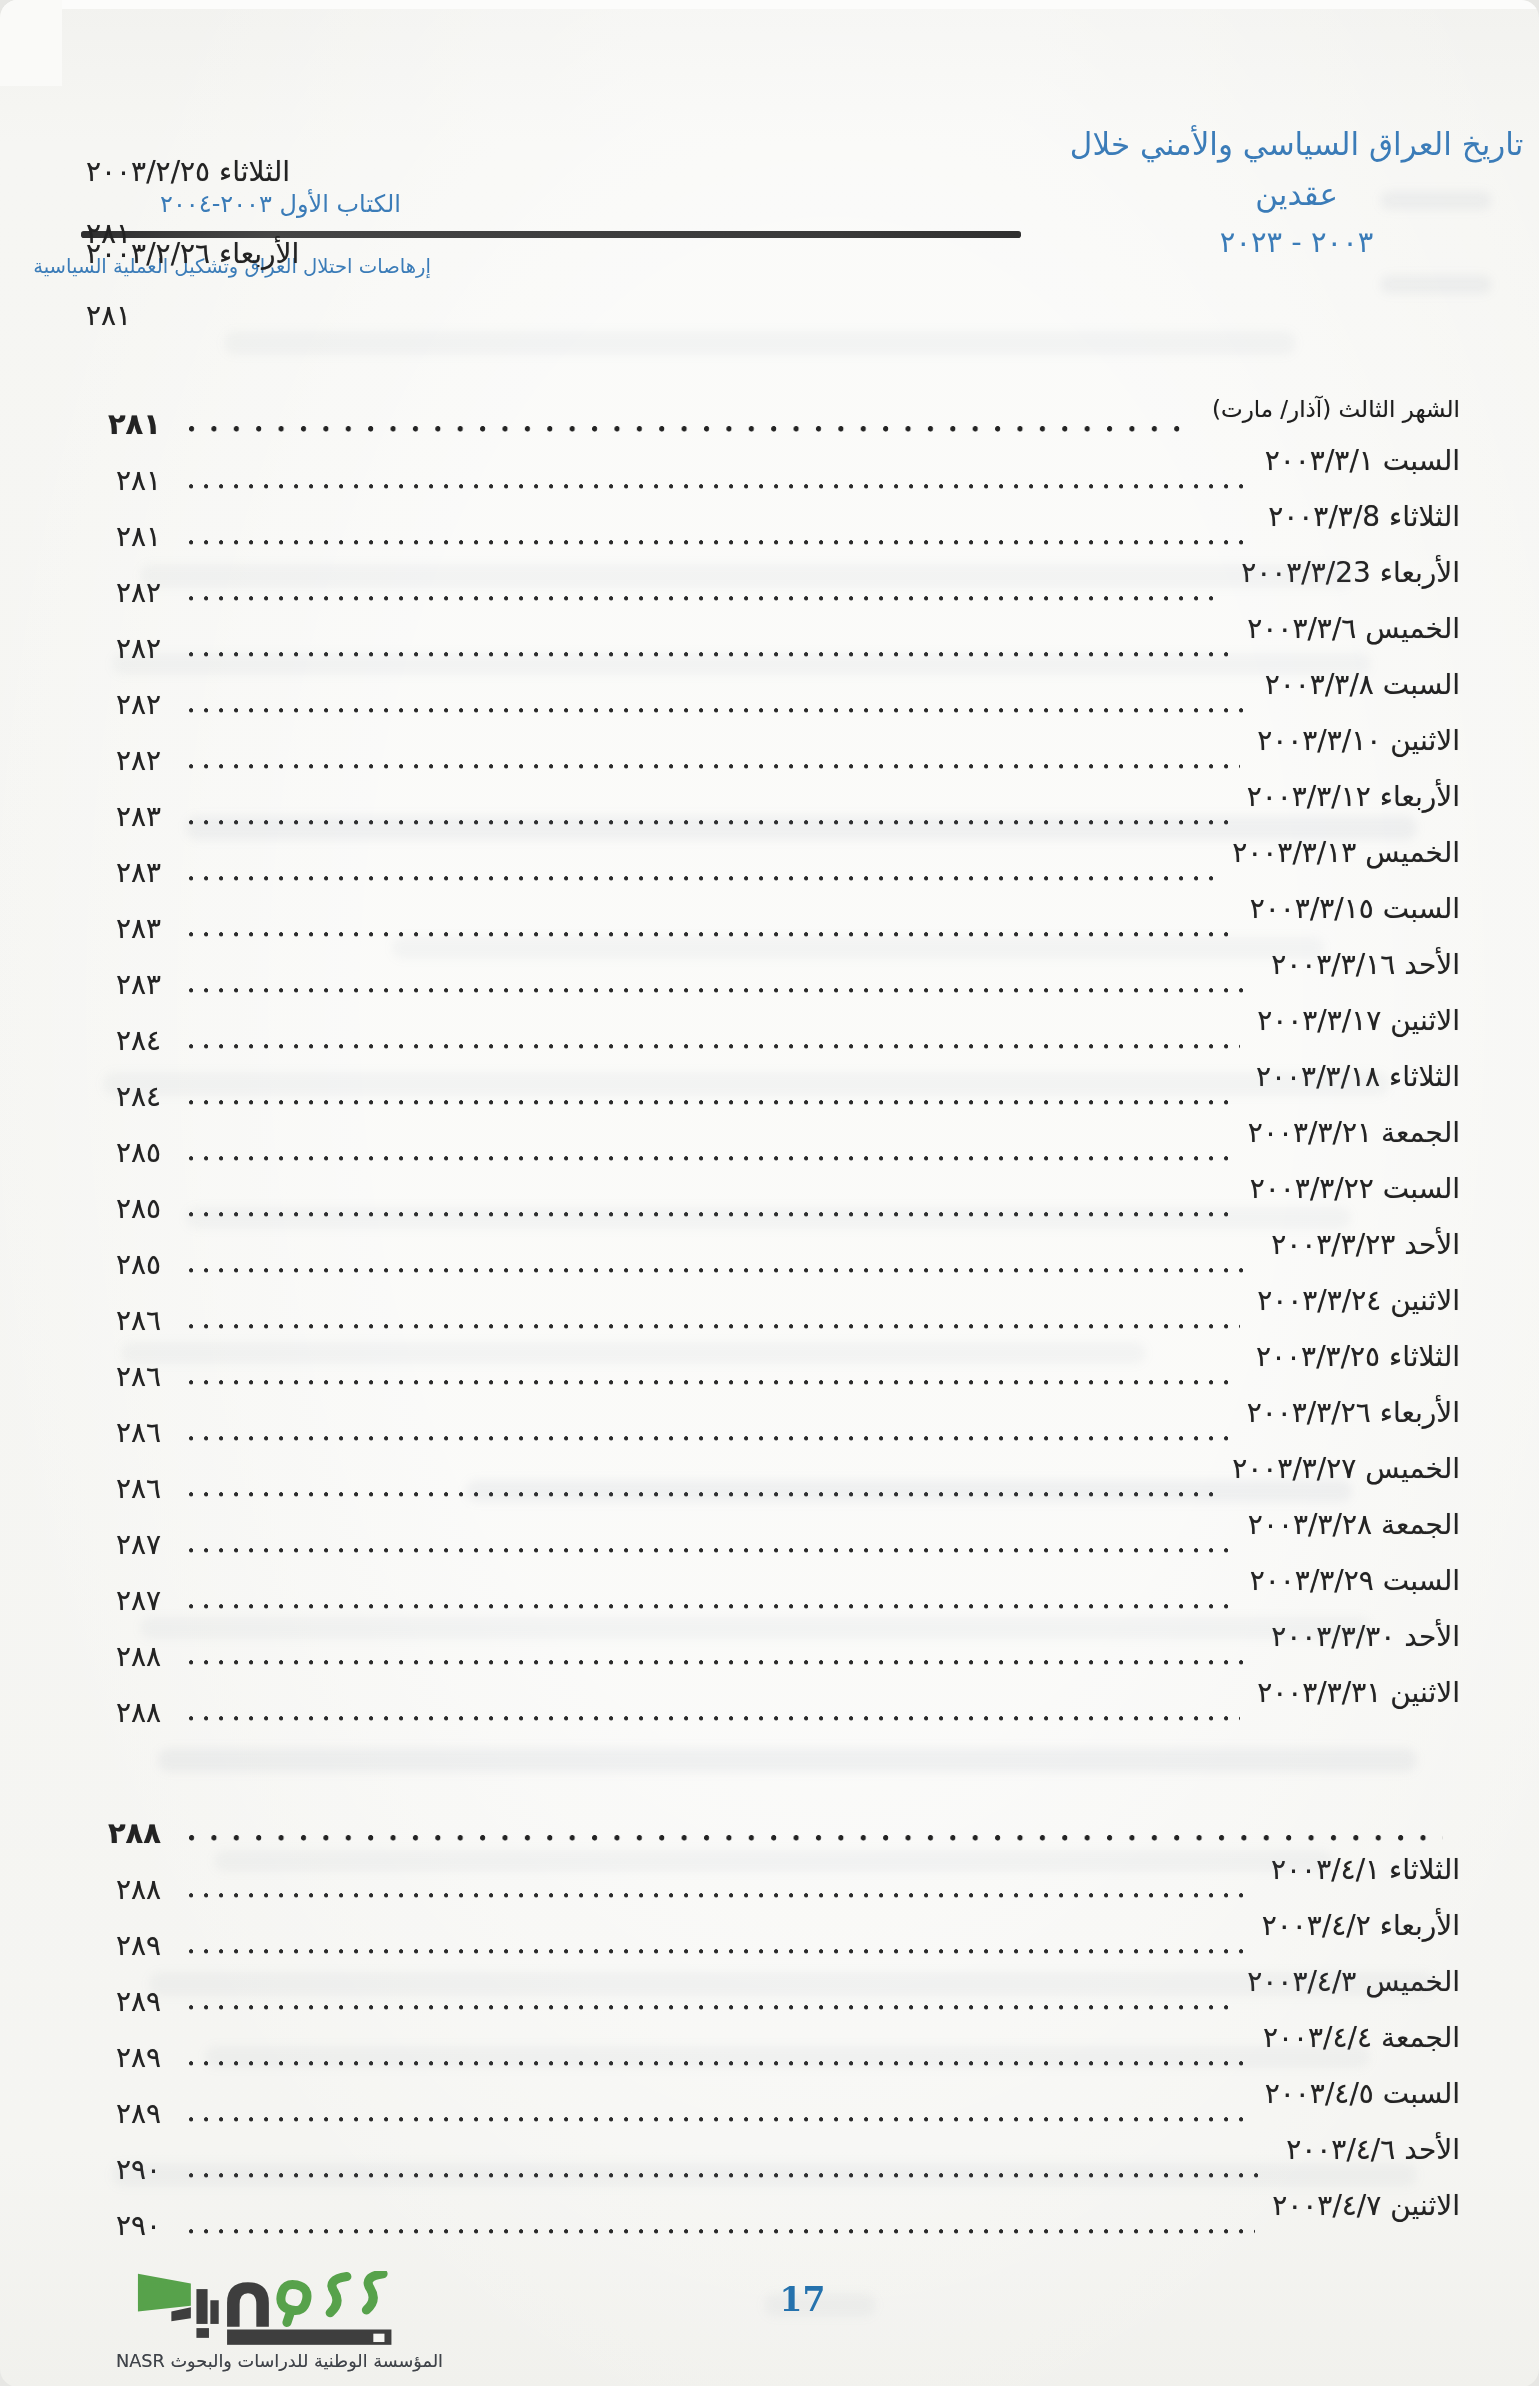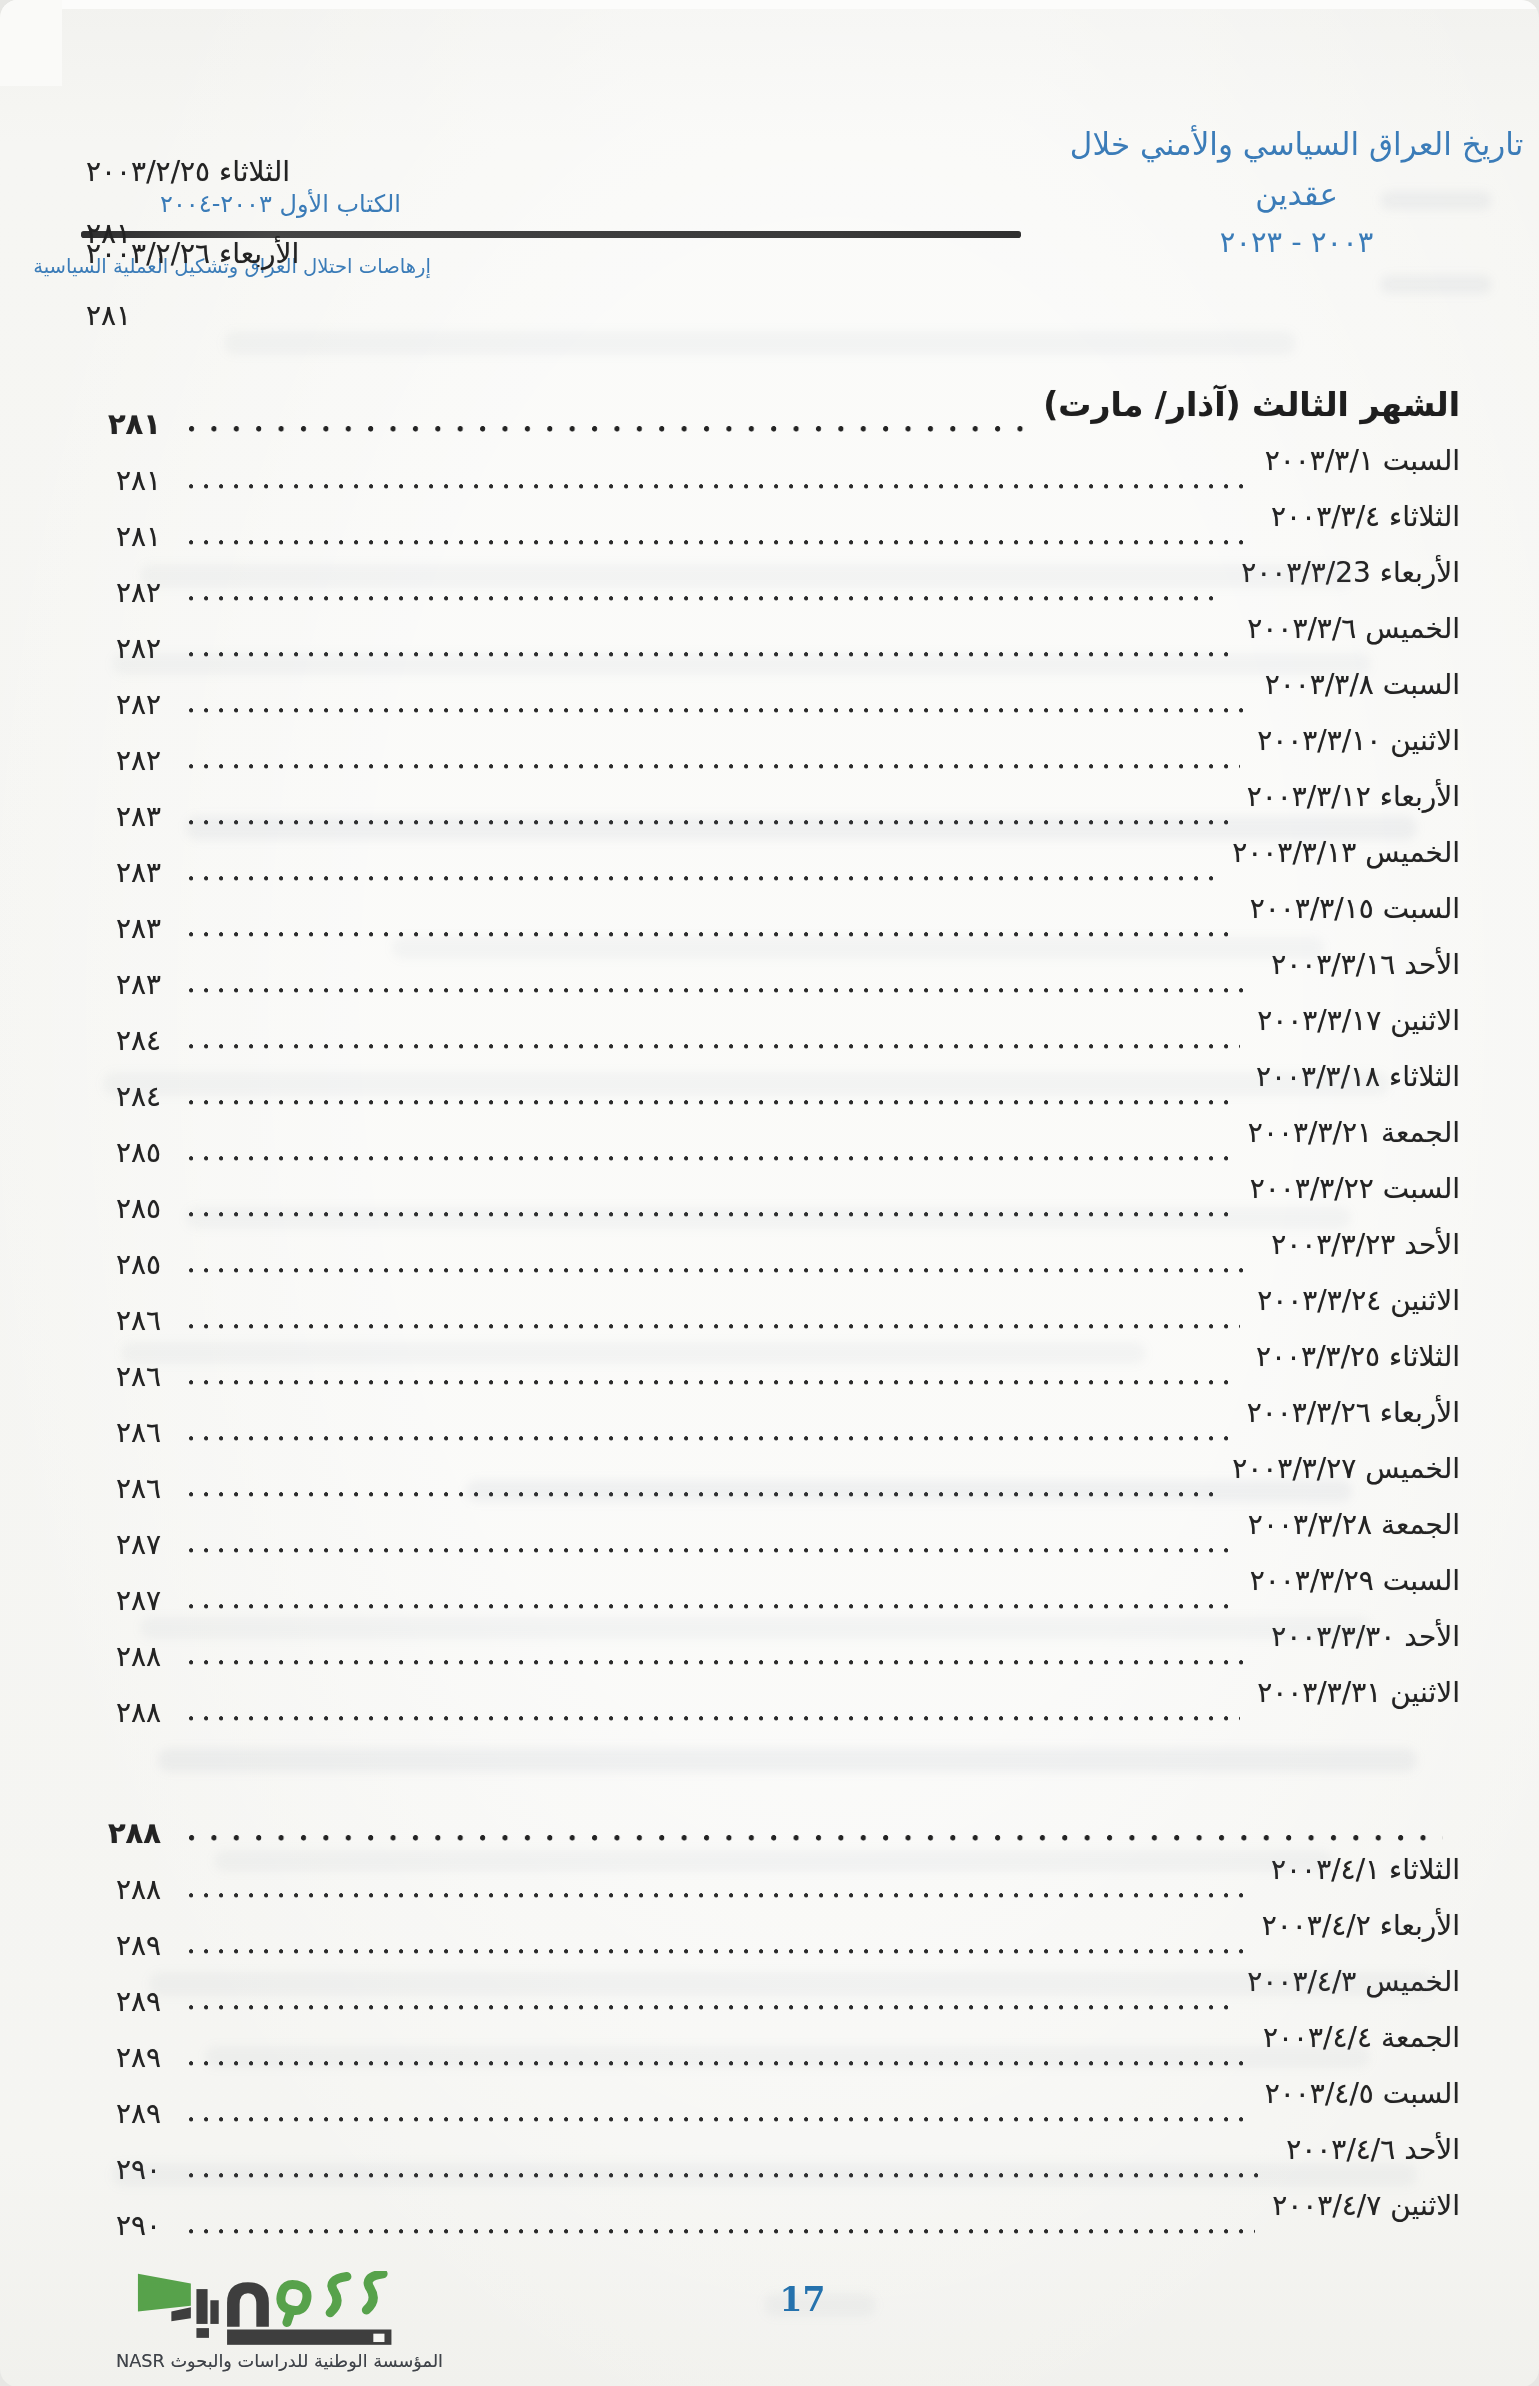--- a/index.html
+++ b/index.html
@@ -45,21 +45,21 @@
 
   
   .toc{position:absolute;top:0;right:0;left:0;padding:158px 79px 0 86px;}
   .toc-row{
     display:flex;align-items:flex-end;height:56px;
     text-shadow:0 0 0.7px rgba(35,35,35,.45);
   }
   .toc-row:nth-child(1),.toc-row:nth-child(2){height:82px;flex-direction:column;}
   .toc-row.section{height:93px;padding-top:28px;}
   .entry-label{flex:0 0 auto;font-size:28px;line-height:1;margin-bottom:24px;color:#232323;}
-  .section .entry-label{font-size:33px;font-weight:bold;margin-bottom:22.4px;color:#1e1e1e;}
+  .section .entry-label{font-size:23px;font-weight:normal;margin-bottom:22.4px;color:#1e1e1e;}
   .leader{
     flex:1 1 auto;height:4.7px;margin:0 17px 10.3px 28px;
     background-image:radial-gradient(circle at 2.1px 2.2px,#2b2b2b 1.8px,rgba(0,0,0,0) 2.3px);
     background-size:15px 4.7px;background-repeat:repeat-x;
   }
   .section .leader{
     background-image:radial-gradient(circle at 2.6px 2.6px,#242424 2.3px,rgba(0,0,0,0) 2.9px);
     background-size:22.4px 5.6px;height:5.6px;margin-bottom:11.2px;
   }
   .pnum{flex:0 0 75px;font-size:28px;line-height:1;margin-bottom:3.7px;text-align:right;color:#232323;}
@@ -109,21 +109,21 @@
         <span class="entry-label">الشهر الثالث (آذار/ مارت)</span>
         <span class="leader"></span>
         <span class="pnum">٢٨١</span>
       </div>
       <div class="toc-row">
         <span class="entry-label">السبت ٢٠٠٣/٣/١</span>
         <span class="leader"></span>
         <span class="pnum">٢٨١</span>
       </div>
       <div class="toc-row">
-        <span class="entry-label">الثلاثاء ٢٠٠٣/٣/٤</span>
+        <span class="entry-label">الثلاثاء ٢٠٠٣/٣/8</span>
         <span class="leader"></span>
         <span class="pnum">٢٨١</span>
       </div>
       <div class="toc-row">
         <span class="entry-label">الأربعاء ٢٠٠٣/٣/23</span>
         <span class="leader"></span>
         <span class="pnum">٢٨٢</span>
       </div>
       <div class="toc-row">
         <span class="entry-label">الخميس ٢٠٠٣/٣/٦</span>

